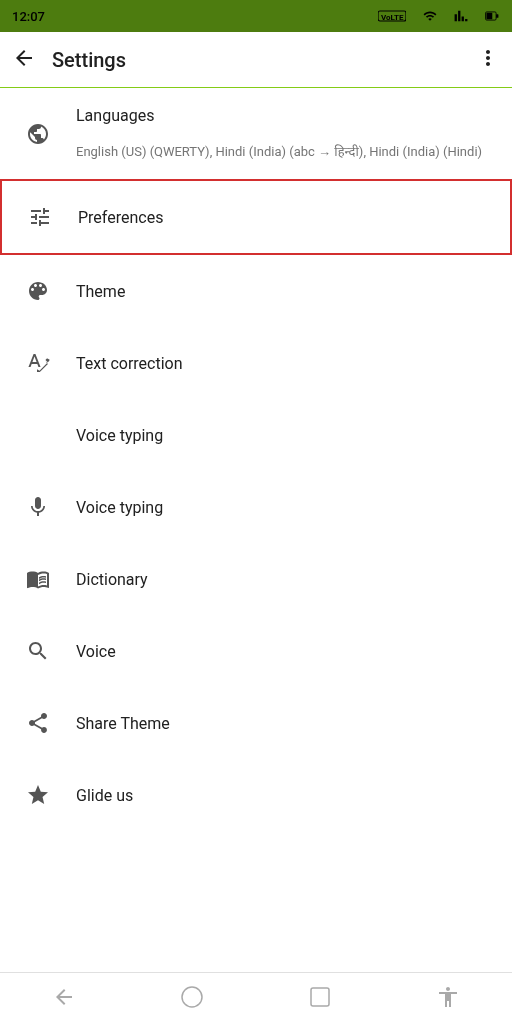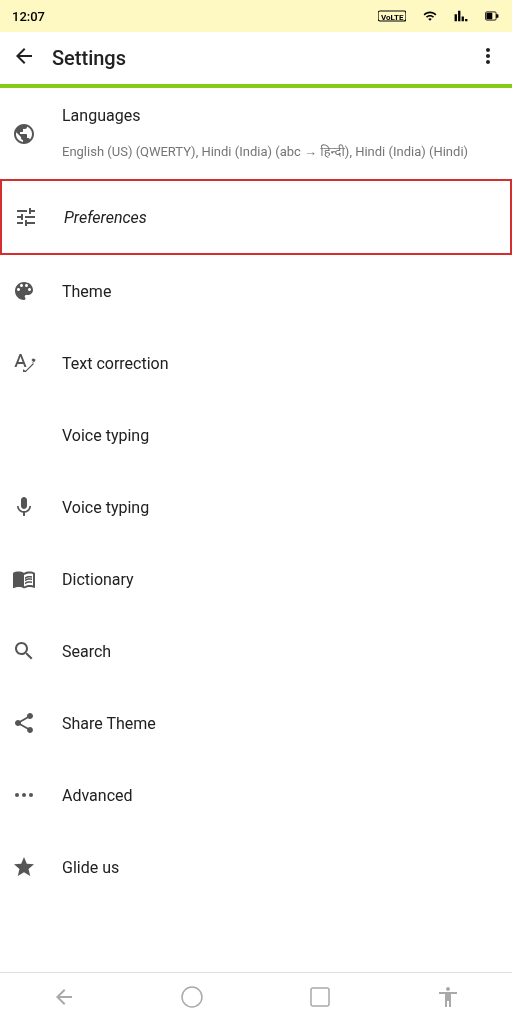--- a/index.html
+++ b/index.html
@@ -12,21 +12,21 @@
       position: relative;
     }
 
     
     .status-bar {
       display: flex;
       justify-content: space-between;
       align-items: center;
       padding: 6px 12px;
       height: 32px;
-      background: #fef9c3;
+      background: #4d7c0f;
     }
     .status-time {
       font-size: 13px;
       font-weight: 500;
       color: #000;
     }
     .status-icons {
       display: flex;
       align-items: center;
       gap: 16px;
@@ -34,21 +34,21 @@
     .status-icons svg {
       fill: #000;
     }
 
     
     .header {
       display: flex;
       align-items: center;
       padding: 8px 12px;
       height: 56px;
-      border-bottom: 4px solid #84cc16;
+      border-bottom: 1px solid #84cc16;
     }
     .back-btn {
       margin-right: 16px;
       cursor: pointer;
     }
     .header-title {
       font-size: 20px;
       font-weight: 500;
       color: #212121;
       flex: 1;
@@ -57,27 +57,26 @@
       cursor: pointer;
     }
 
     
     .menu-list {
       list-style: none;
     }
     .menu-item {
       display: flex;
       align-items: center;
-      padding: 18px 6px;
+      padding: 18px 20px;
       cursor: pointer;
       position: relative;
     }
     .menu-item.highlighted {
       border: 2px solid #d32f2f;
-      font-style: italic;
     }
     .menu-icon {
       width: 36px;
       height: 36px;
       display: flex;
       align-items: center;
       justify-content: center;
       margin-right: 20px;
       flex-shrink: 0;
     }
@@ -228,42 +227,32 @@
     </div>
     <span class="menu-text">Dictionary</span>
   </li>
 
   <li class="menu-item">
     <div class="menu-icon">
       <svg width="24" height="24" viewBox="0 0 24 24" fill="#555">
         <path d="M15.5 14h-.79l-.28-.27C15.41 12.59 16 11.11 16 9.5 16 5.91 13.09 3 9.5 3S3 5.91 3 9.5 5.91 16 9.5 16c1.61 0 3.09-.59 4.23-1.57l.27.28v.79l5 4.99L20.49 19l-4.99-5zm-6 0C7.01 14 5 11.99 5 9.5S7.01 5 9.5 5 14 7.01 14 9.5 11.99 14 9.5 14z"></path>
       </svg>
     </div>
-    <span class="menu-text">Search</span>
+    <span class="menu-text">Voice</span>
   </li>
 
   <li class="menu-item">
     <div class="menu-icon">
       <svg width="24" height="24" viewBox="0 0 24 24" fill="#555">
         <path d="M18 16.08c-.76 0-1.44.3-1.96.77L8.91 12.7c.05-.23.09-.46.09-.7s-.04-.47-.09-.7l7.05-4.11c.54.5 1.25.81 2.04.81 1.66 0 3-1.34 3-3s-1.34-3-3-3-3 1.34-3 3c0 .24.04.47.09.7L8.04 9.81C7.5 9.31 6.79 9 6 9c-1.66 0-3 1.34-3 3s1.34 3 3 3c.79 0 1.5-.31 2.04-.81l7.12 4.16c-.05.21-.08.43-.08.65 0 1.61 1.31 2.92 2.92 2.92 1.61 0 2.92-1.31 2.92-2.92s-1.31-2.92-2.92-2.92z"></path>
       </svg>
     </div>
     <span class="menu-text">Share Theme</span>
   </li>
 
-  <li class="menu-item">
-    <div class="menu-icon">
-      <svg width="24" height="24" viewBox="0 0 24 24" fill="#555">
-        <circle cx="5" cy="12" r="2"></circle>
-        <circle cx="12" cy="12" r="2"></circle>
-        <circle cx="19" cy="12" r="2"></circle>
-      </svg>
-    </div>
-    <span class="menu-text">Advanced</span>
-  </li>
 
   <li class="menu-item">
     <div class="menu-icon">
       <svg width="24" height="24" viewBox="0 0 24 24" fill="#555">
         <path d="M12 17.27L18.18 21l-1.64-7.03L22 9.24l-7.19-.61L12 2 9.19 8.63 2 9.24l5.46 4.73L5.82 21z"></path>
       </svg>
     </div>
     <span class="menu-text">Glide us</span>
   </li>
 

